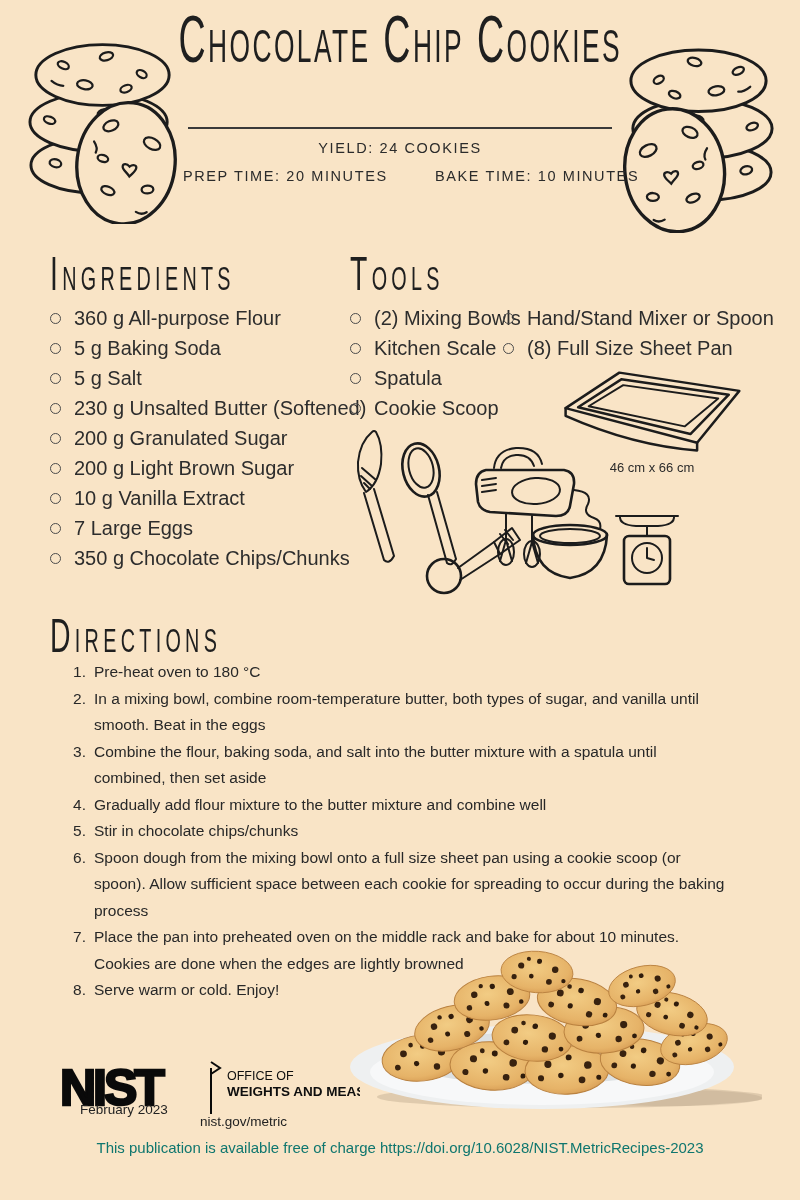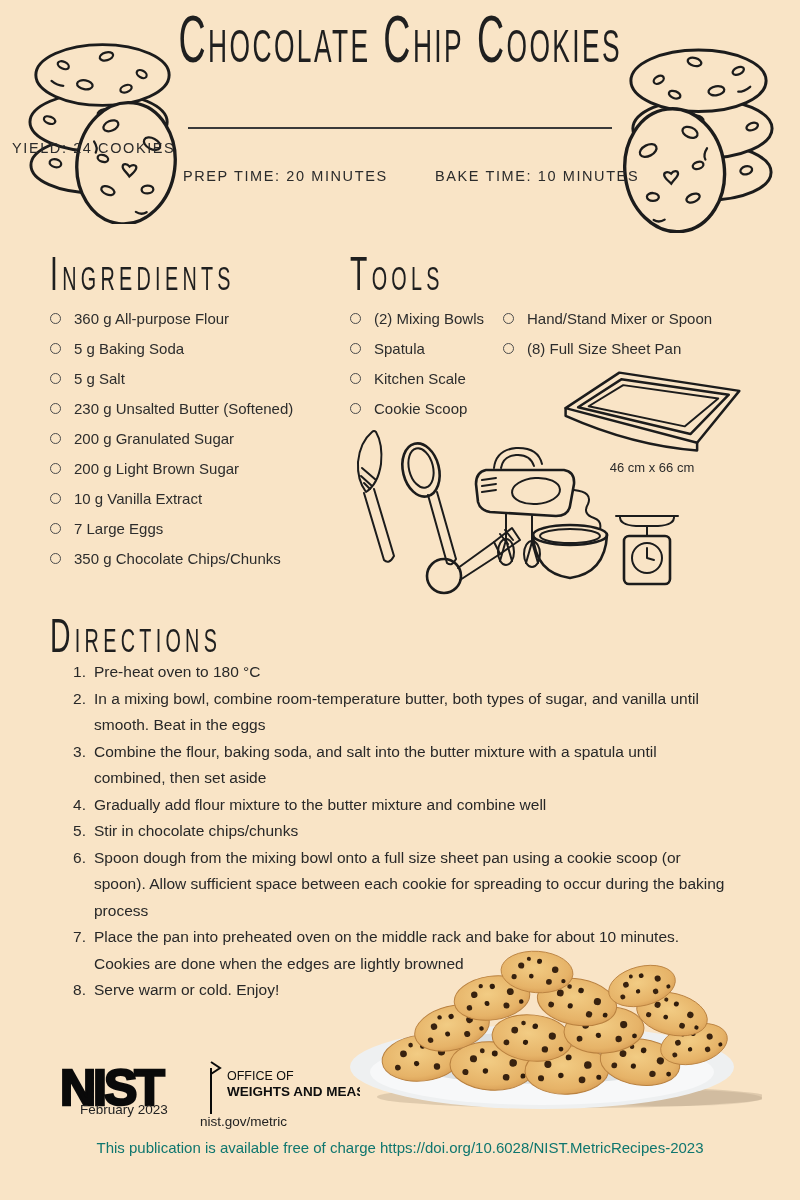--- a/index.html
+++ b/index.html
@@ -35,34 +35,34 @@
     font-size:47px;letter-spacing:3px;
     transform:scaleY(1.40) scaleX(0.80);
     transform-origin:center top;
   }
   .title-rule{left:188px;top:127px;width:424px;height:2px;background:#3a3a3a;}
 
   .meta{
     font-size:14.5px;letter-spacing:1.6px;color:#2b2b2b;
     white-space:nowrap;
   }
-  .yield{left:12px;right:0;top:140px;}
+  .yield{left:0;right:0;top:140px;text-align:center;}
   .prep{left:175px;top:168px;padding-left:8px;}
   .bake{left:435px;top:168px;}
 
   .section-h .hand{
     font-size:33px;letter-spacing:5px;
     transform:scaleY(1.45) scaleX(0.86);
   }
 
   
   .dot-list{list-style:none;}
   .dot-item{
     display:flex;align-items:center;height:30px;
-    font-size:15px;color:#2d2d2d;white-space:nowrap;
+    font-size:20px;color:#2d2d2d;white-space:nowrap;
   }
   .dot{
     width:11px;height:11px;border:1.6px solid #4c4c4c;border-radius:50%;
     margin-right:13px;flex:0 0 auto;background:transparent;
   }
 
   
   .steps{
     list-style:none;counter-reset:step;
     width:662px;font-size:15.5px;line-height:26.5px;color:#282828;
@@ -198,26 +198,26 @@
 </div>
 <ul class="abs dot-list" style="left:350px;top:303px;">
 
     <li class="dot-item">
       <span class="dot"></span>
       <span>(2) Mixing Bowls</span>
     </li>
 
     <li class="dot-item">
       <span class="dot"></span>
+      <span>Kitchen Scale</span>
+    </li>
+
+    <li class="dot-item">
+      <span class="dot"></span>
       <span>Spatula</span>
-    </li>
-
-    <li class="dot-item">
-      <span class="dot"></span>
-      <span>Kitchen Scale</span>
     </li>
 
     <li class="dot-item">
       <span class="dot"></span>
       <span>Cookie Scoop</span>
     </li>
   </ul>
 <ul class="abs dot-list" style="left:503px;top:303px;">
 
     <li class="dot-item">

